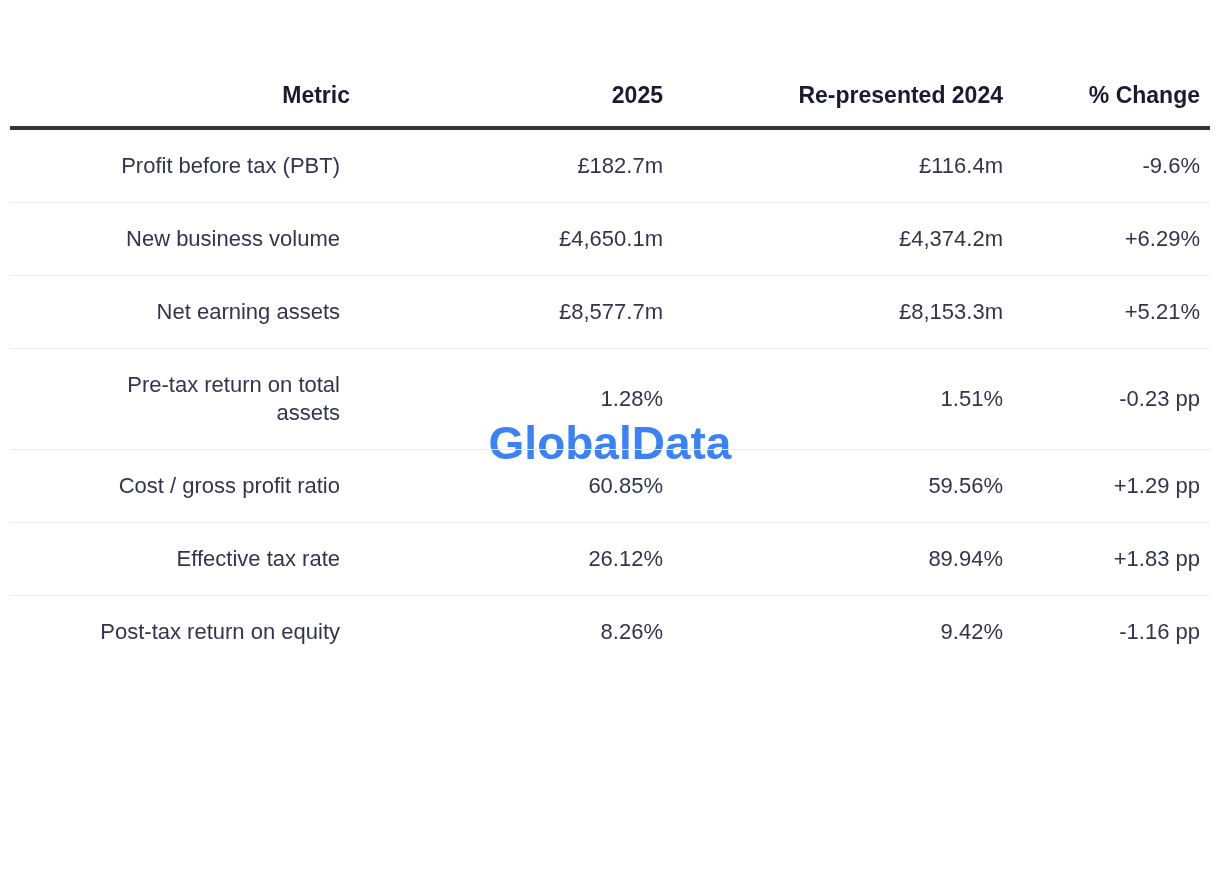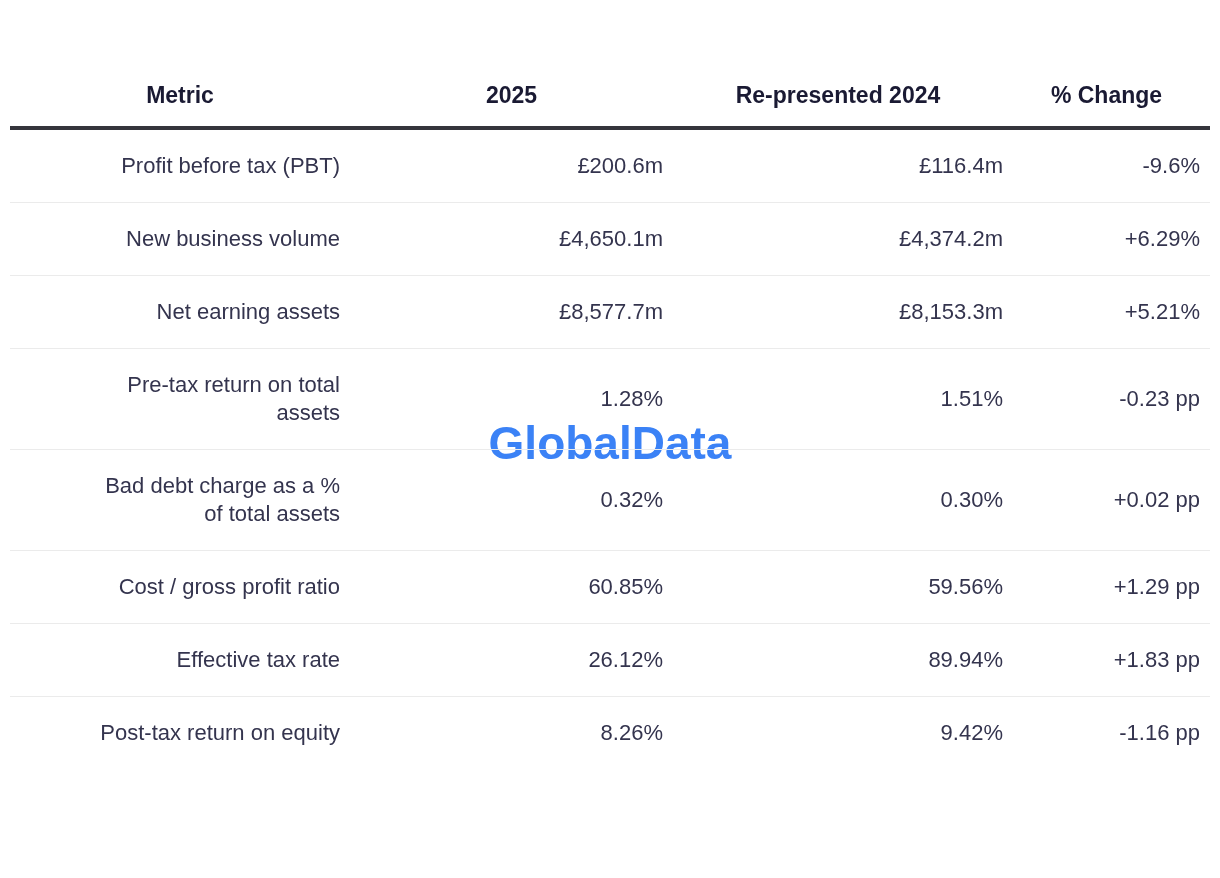--- a/index.html
+++ b/index.html
@@ -37,21 +37,21 @@
     table-layout: fixed;
     z-index: 1;
     background: transparent;
   }
   .col-metric { width: 350px; }
   .col-2025   { width: 313px; }
   .col-2024   { width: 340px; }
   .col-change { width: 197px; }
 
   th {
-    text-align: center;
+    text-align: right;
     vertical-align: bottom;
     font-size: 23px;
     line-height: 28px;
     font-weight: 700;
     color: #1a1a33;
     padding: 81px 10px 17px 0;
     border-bottom: 4px solid #35353c;
   }
   td {
     text-align: right;
@@ -87,21 +87,21 @@
       <tr>
         <th>Metric</th>
         <th>2025</th>
         <th>Re-presented 2024</th>
         <th>% Change</th>
       </tr>
     </thead>
     <tbody id="table-body">
         <tr>
           <td class="metric-cell">Profit before tax (PBT)</td>
-          <td>£200.6m</td>
+          <td>£182.7m</td>
           <td>£116.4m</td>
           <td>-9.6%</td>
         </tr>
         <tr>
           <td class="metric-cell">New business volume</td>
           <td>£4,650.1m</td>
           <td>£4,374.2m</td>
           <td>+6.29%</td>
         </tr>
         <tr>
@@ -109,27 +109,20 @@
           <td>£8,577.7m</td>
           <td>£8,153.3m</td>
           <td>+5.21%</td>
         </tr>
         <tr>
           <td class="metric-cell">Pre-tax return on total
 assets</td>
           <td>1.28%</td>
           <td>1.51%</td>
           <td>-0.23 pp</td>
-        </tr>
-        <tr>
-          <td class="metric-cell">Bad debt charge as a %
-of total assets</td>
-          <td>0.32%</td>
-          <td>0.30%</td>
-          <td>+0.02 pp</td>
         </tr>
         <tr>
           <td class="metric-cell">Cost / gross profit ratio</td>
           <td>60.85%</td>
           <td>59.56%</td>
           <td>+1.29 pp</td>
         </tr>
         <tr>
           <td class="metric-cell">Effective tax rate</td>
           <td>26.12%</td>

